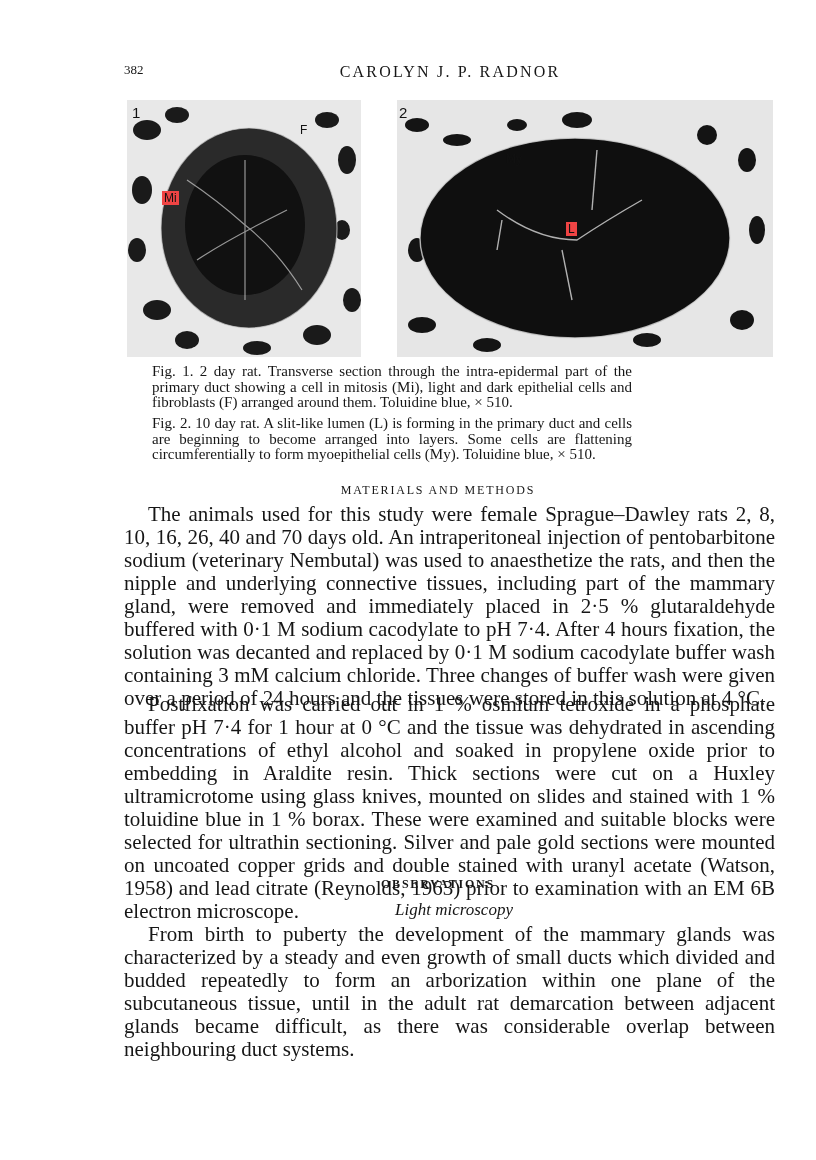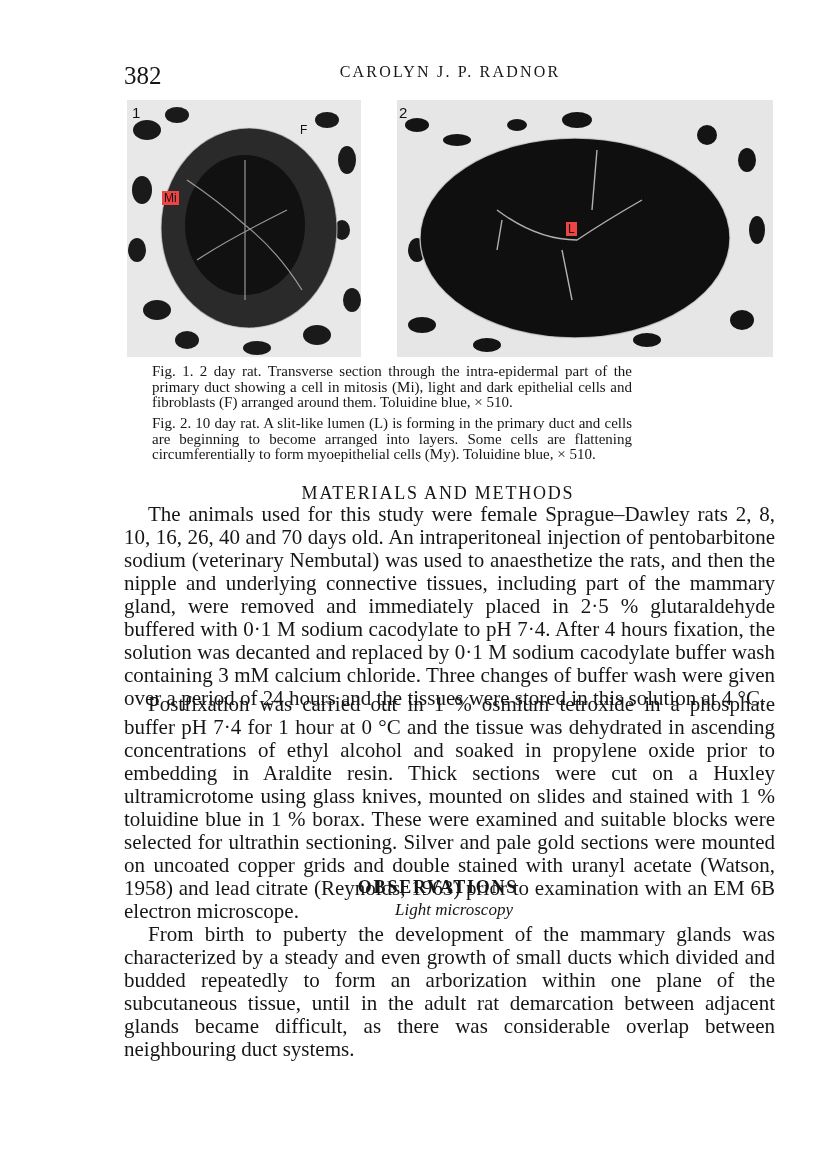--- a/index.html
+++ b/index.html
@@ -1,35 +1,35 @@
 <!DOCTYPE html>
 <html><head>
 <meta charset="utf-8">
 <style>
   html, body { margin: 0; padding: 0; background: #ffffff; }
   body { width: 816px; height: 1160px; position: relative; overflow: hidden;
          font-family: "Liberation Serif", "DejaVu Serif", serif; color: #161616; }
-  .page-number { position: absolute; left: 124px; top: 62px; font-size: 25px; }
+  .page-number { position: absolute; left: 124px; top: 62px; font-size: 13px; }
   .running-head { position: absolute; left: 12px; width: 816px; top: 63px; text-align: center;
                   font-size: 16px; letter-spacing: 2.2px; padding-left: 60px; box-sizing: border-box; }
   .figure { position: absolute; top: 100px; height: 257px; background: #111; overflow: hidden; }
   #fig1 { left: 127px; width: 234px; }
   #fig2 { left: 397px; width: 376px; }
   .figure svg { display: block; width: 100%; height: 100%; }
   .fig-num { position: absolute; font-family: "Liberation Sans", "DejaVu Sans", sans-serif;
              font-size: 15px; color: #111; top: 104px; }
   #fig1-num { left: 132px; }
   #fig2-num { left: 399px; }
   .fig-label { position: absolute; font-family: "Liberation Sans", "DejaVu Sans", sans-serif;
                font-size: 12px; background: #ef4444; color: #111; padding: 0 2px; line-height: 14px; }
   .caption { position: absolute; left: 152px; width: 468px; font-size: 15px; line-height: 15.5px;
              text-align: justify; }
   #cap1 { top: 364px; width: 480px; }
   #cap2 { top: 416px; width: 480px; }
-  .section-head { position: absolute; left: 0; width: 816px; text-align: center; font-size: 18px;
+  .section-head { position: absolute; left: 0; width: 816px; text-align: center; font-size: 12px;
                   letter-spacing: 1.8px; padding-left: 60px; box-sizing: border-box; }
   #sec-mm { top: 483px; }
   #sec-obs { top: 877px; font-weight: bold; }
   .subsec { position: absolute; left: 16px; width: 816px; text-align: center; font-style: italic;
             font-size: 17px; padding-left: 60px; box-sizing: border-box; top: 900px; }
   .para { position: absolute; left: 124px; width: 651px; font-size: 21px; line-height: 23px;
           text-align: justify; margin: 0; }
   .para .indent { display: inline-block; width: 24px; }
   #p1 { top: 503px; }
   #p2 { top: 693px; }

